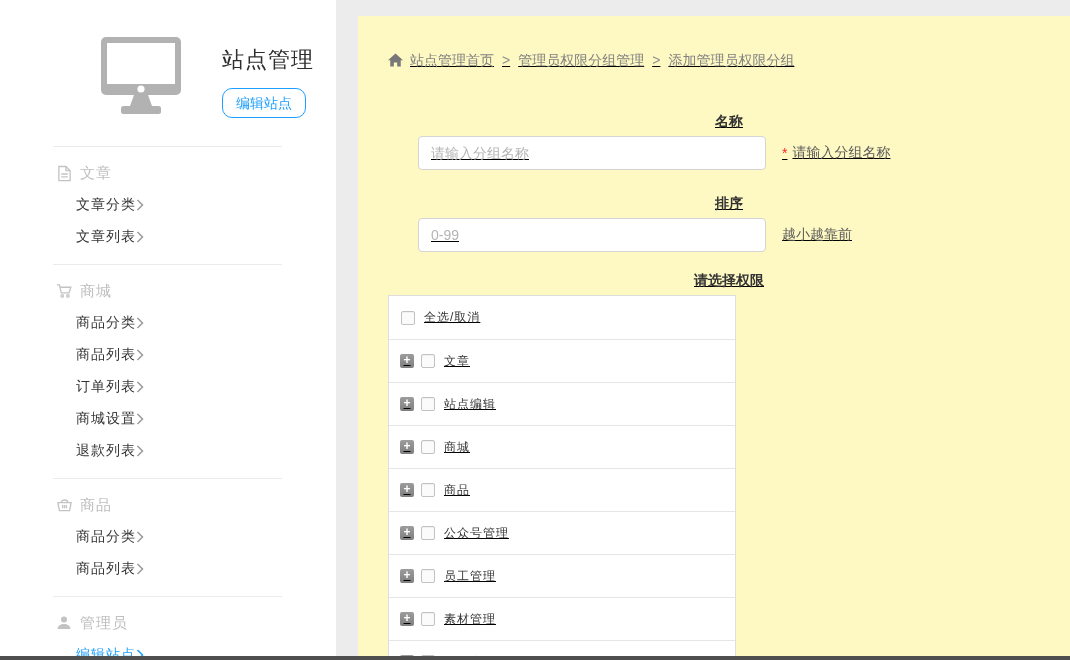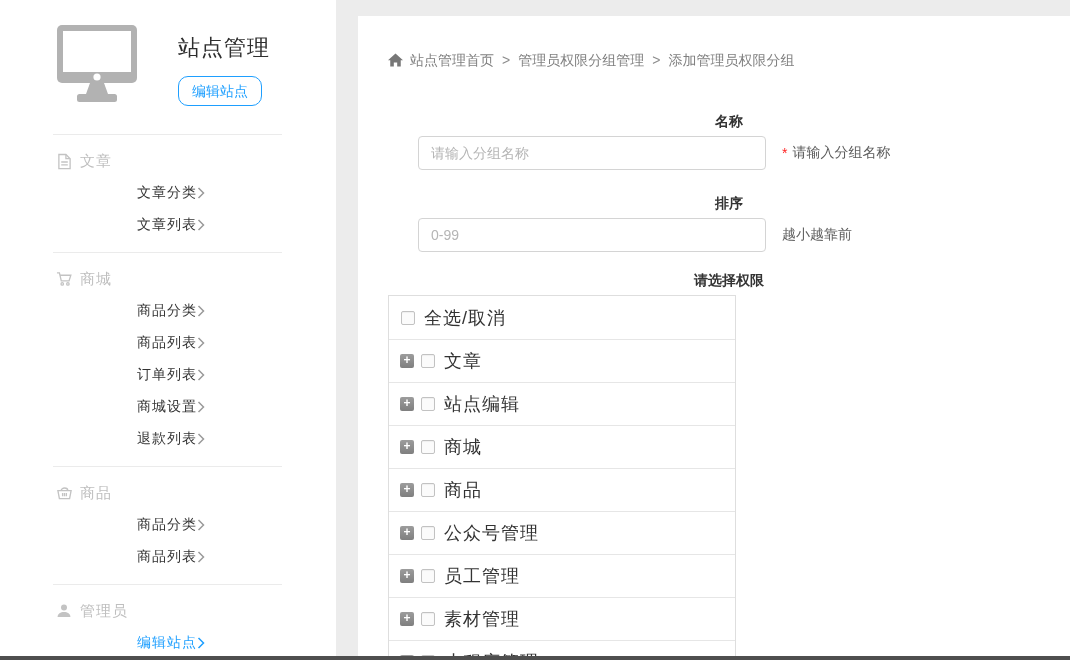--- a/index.html
+++ b/index.html
@@ -1,42 +1,42 @@
 <!DOCTYPE html>
 <html lang="zh" style="--accent: #1e9fff; --required: #ff2222;"><head>
 <meta charset="utf-8">
 <style>
   html,body{margin:0;padding:0;}
   body{font-family:"Liberation Sans","DejaVu Sans",sans-serif;background:#ececec;}
   .screen{position:relative;width:1070px;height:660px;background:#ececec;overflow:hidden;}
 
   
   .sidebar{position:absolute;left:0;top:0;width:336px;height:660px;background:#fff;}
-  .side-head{display:flex;padding:24px 0 0 56px;}
+  .side-head{display:flex;padding:24px 0 0 100px;margin-top:12px;}
   .logo-icon{width:84px;height:79px;flex:0 0 auto;}
   .side-head-right{margin-left:38px;}
   .site-title{margin-top:9px;font-size:22px;color:#2e2e2e;letter-spacing:1px;}
   .edit-site-btn{margin-top:13px;display:inline-block;background:#fff;border:1px solid var(--accent,#1e9fff);
     color:var(--accent,#1e9fff);font-size:14px;height:30px;line-height:28px;padding:0 13px;border-radius:10px;
     cursor:pointer;font-family:inherit;}
   .side-divider{height:1px;background:#ebebeb;margin:0 54px 0 53px;}
   .side-head + #side-sections .side-divider:first-child{margin-top:28px;}
   .side-section{padding:10px 0 11px;}
   .side-sec-head{display:flex;align-items:center;height:32px;padding-left:55px;}
   .sicon{width:18px;height:18px;color:#c3c3c3;display:inline-flex;align-items:center;justify-content:center;}
   .sec-label{margin-left:7px;font-size:15px;color:#bfbfbf;letter-spacing:1px;}
-  .side-item{display:flex;align-items:center;justify-content:center;height:32px;
+  .side-item{display:flex;align-items:center;justify-content:flex-start;height:32px;
     padding:0 70px 0 76px;font-size:14px;color:#333;cursor:pointer;letter-spacing:1px;}
   .side-item .chev{color:#9a9a9a;display:inline-flex;}
   .side-item.active{color:var(--accent,#1e9fff);}
   .side-item.active .chev{color:var(--accent,#1e9fff);}
 
   
-  .main{position:absolute;left:358px;top:16px;width:712px;height:644px;background:#ffffff;box-sizing:border-box;
-    padding-left:30px;overflow:hidden;}
+  .main{position:absolute;left:358px;top:16px;width:712px;height:644px;background:#fef9c3;box-sizing:border-box;
+    padding-left:30px;overflow:hidden;text-decoration:underline;}
   .breadcrumb{margin-top:36px;display:flex;align-items:center;font-size:14px;color:#808080;line-height:16px;}
   .breadcrumb .home{display:inline-flex;margin-right:7px;color:#777;}
   .crumb{color:#808080;}
   .crumb-sep{margin:0 8px;color:#8c8c8c;}
 
   .field{margin-top:44px;}
   .field.f2{margin-top:24px;}
   .field.f3{margin-top:19px;}
   .field > label{display:block;font-size:14px;font-weight:bold;color:#333;line-height:18px;margin-bottom:6px;text-align:center;}
   .row{display:flex;align-items:center;padding-left:30px;}
@@ -47,21 +47,21 @@
   .req{color:var(--required,#ff0000);font-style:normal;margin-right:5px;font-size:14px;}
 
   .perm-table{width:348px;box-sizing:border-box;border:1px solid #dedede;background:#fff;}
   .perm-row{display:flex;align-items:center;height:43px;box-sizing:border-box;padding-left:11px;}
   .perm-row + .perm-row{border-top:1px solid #e6e6e6;}
   .perm-row.select-all{padding-left:12px;}
   .plus-box{width:14px;height:14px;border-radius:2px;background:linear-gradient(#9c9c9c,#7f7f7f);color:#fff;
     font-size:12px;line-height:13px;text-align:center;font-weight:bold;margin-right:7px;cursor:pointer;flex:0 0 auto;}
   .cbx{width:14px;height:14px;box-sizing:border-box;border:1px solid #c2c2c2;border-radius:2px;background:#fbfbfb;
     box-shadow:inset 0 1px 1px rgba(0,0,0,.05);margin-right:9px;cursor:pointer;flex:0 0 auto;}
-  .perm-label{font-size:18px;color:#333;letter-spacing:1px;}
+  .perm-label{font-size:12px;color:#333;letter-spacing:1px;}
 
   .bottom-bar{position:absolute;left:0;bottom:0;width:100%;height:4px;background:#4f4f4f;}
 </style>
 </head>
 <body>
 
 <div class="screen">
 
   <aside class="sidebar">
     <div class="side-head">

